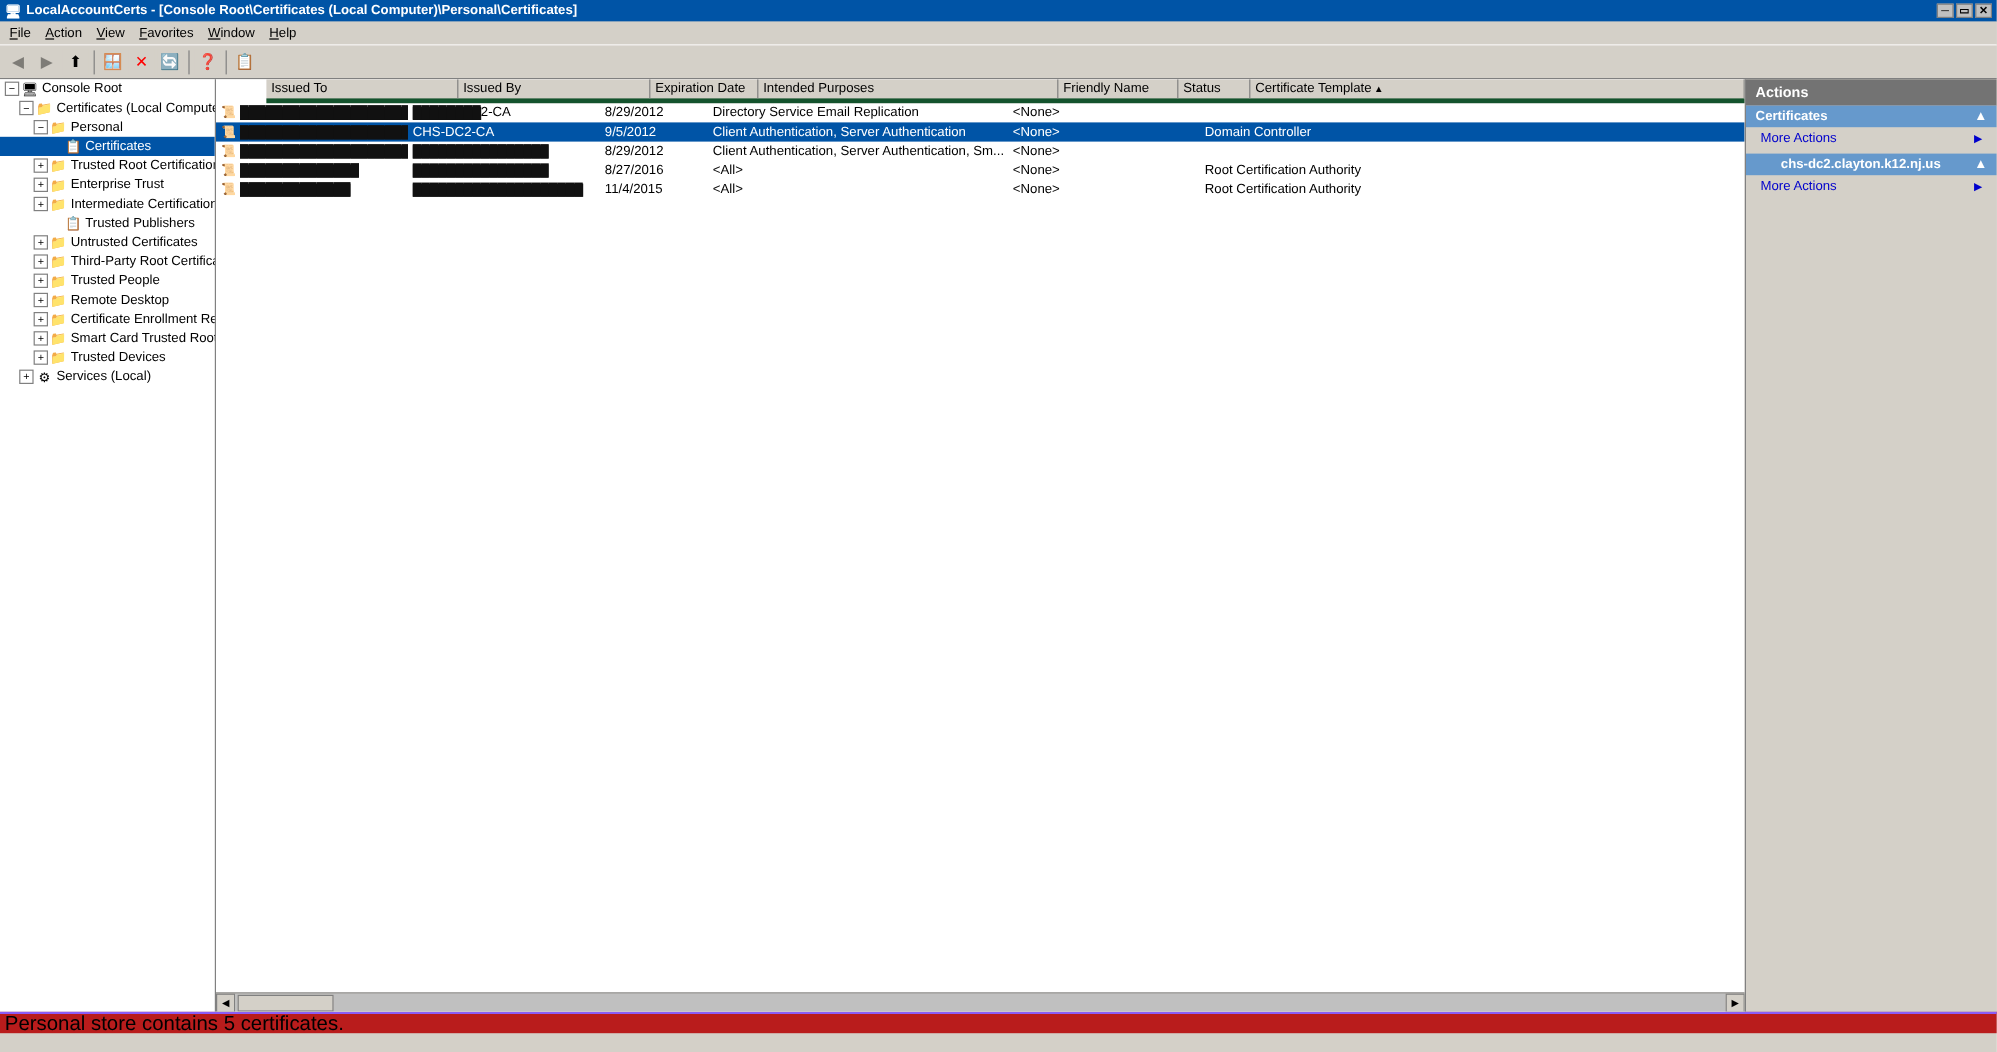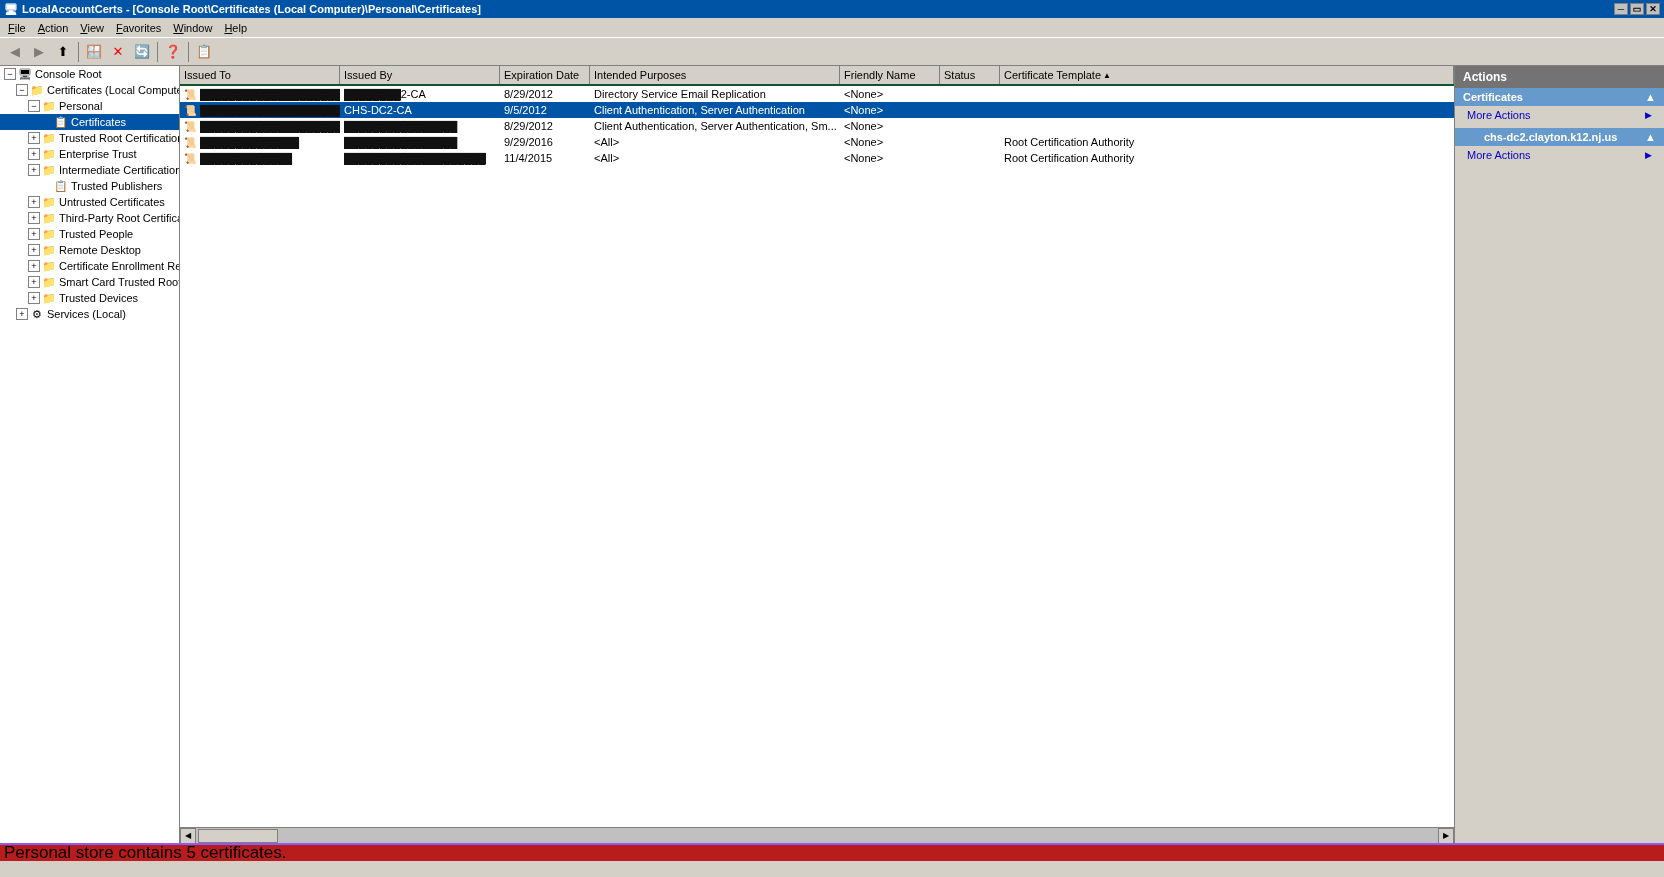--- a/index.html
+++ b/index.html
@@ -33,21 +33,21 @@
     .tree-item .icon { width: 16px; height: 16px; display: inline-flex; align-items: center; justify-content: center; margin-right: 2px; flex-shrink: 0; }
     .tree-indent-1 { padding-left: 4px; }
     .tree-indent-2 { padding-left: 16px; }
     .tree-indent-3 { padding-left: 28px; }
     .tree-indent-4 { padding-left: 40px; }
 
     
     #content-panel { flex: 1; display: flex; flex-direction: column; background: #fff; overflow: hidden; }
 
     
-    #list-header { display: flex; background: #d4d0c8; border-bottom: 2px solid #14532d; min-height: 20px; align-items: stretch; flex-shrink: 0; }
+    #list-header { display: flex; background: #d4d0c8; border-bottom: 4px solid #14532d; min-height: 20px; align-items: stretch; flex-shrink: 0; margin-left: 42px; }
     .col-header { display: flex; align-items: center; padding: 2px 4px; border-right: 1px solid #808080; font-size: 11px; cursor: pointer; white-space: nowrap; overflow: hidden; user-select: none; position: relative; }
     .col-header .sort-arrow { margin-left: 2px; font-size: 8px; }
 
     
     #list-content { flex: 1; overflow-y: auto; overflow-x: hidden; }
     .list-row { display: flex; align-items: center; min-height: 16px; border-bottom: none; cursor: pointer; }
     .list-row.selected { background: #0054a6; color: #fff; }
     .list-cell { padding: 1px 4px; font-size: 11px; overflow: hidden; white-space: nowrap; text-overflow: ellipsis; display: flex; align-items: center; }
     .cert-icon { width: 14px; height: 14px; margin-right: 2px; display: inline-flex; align-items: center; justify-content: center; flex-shrink: 0; }
 
@@ -252,20 +252,21 @@
       <div class="list-row selected">
         <div class="list-cell" style="width:160px">
           <span class="cert-icon" style="font-size:10px">📜</span>
           <span style="background:#111;color:#111;font-size:10px">█████████████████████████</span>
         </div>
         <div class="list-cell" style="width:160px">CHS-DC2-CA</div>
         <div class="list-cell" style="width:90px">9/5/2012</div>
         <div class="list-cell" style="width:250px">Client Authentication, Server Authentication</div>
         <div class="list-cell" style="width:100px">&lt;None&gt;</div>
         <div class="list-cell" style="width:60px"></div>
+        <div class="list-cell" style="flex:1">Domain Controller</div>
       </div>
 
       <div class="list-row">
         <div class="list-cell" style="width:160px">
           <span class="cert-icon" style="font-size:10px">📜</span>
           <span style="background:#111;color:#111;font-size:10px">████████████████████</span>
         </div>
         <div class="list-cell" style="width:160px">
           <span style="background:#111;color:#111;font-size:10px">████████████████</span>
         </div>
@@ -276,21 +277,21 @@
       </div>
 
       <div class="list-row">
         <div class="list-cell" style="width:160px">
           <span class="cert-icon" style="font-size:10px">📜</span>
           <span style="background:#111;color:#111;font-size:10px">██████████████</span>
         </div>
         <div class="list-cell" style="width:160px">
           <span style="background:#111;color:#111;font-size:10px">████████████████</span>
         </div>
-        <div class="list-cell" style="width:90px">9/29/2016</div>
+        <div class="list-cell" style="width:90px">8/27/2016</div>
         <div class="list-cell" style="width:250px">&lt;All&gt;</div>
         <div class="list-cell" style="width:100px">&lt;None&gt;</div>
         <div class="list-cell" style="width:60px"></div>
         <div class="list-cell" style="flex:1">Root Certification Authority</div>
       </div>
 
       <div class="list-row">
         <div class="list-cell" style="width:160px">
           <span class="cert-icon" style="font-size:10px">📜</span>
           <span style="background:#111;color:#111;font-size:10px">█████████████</span>

